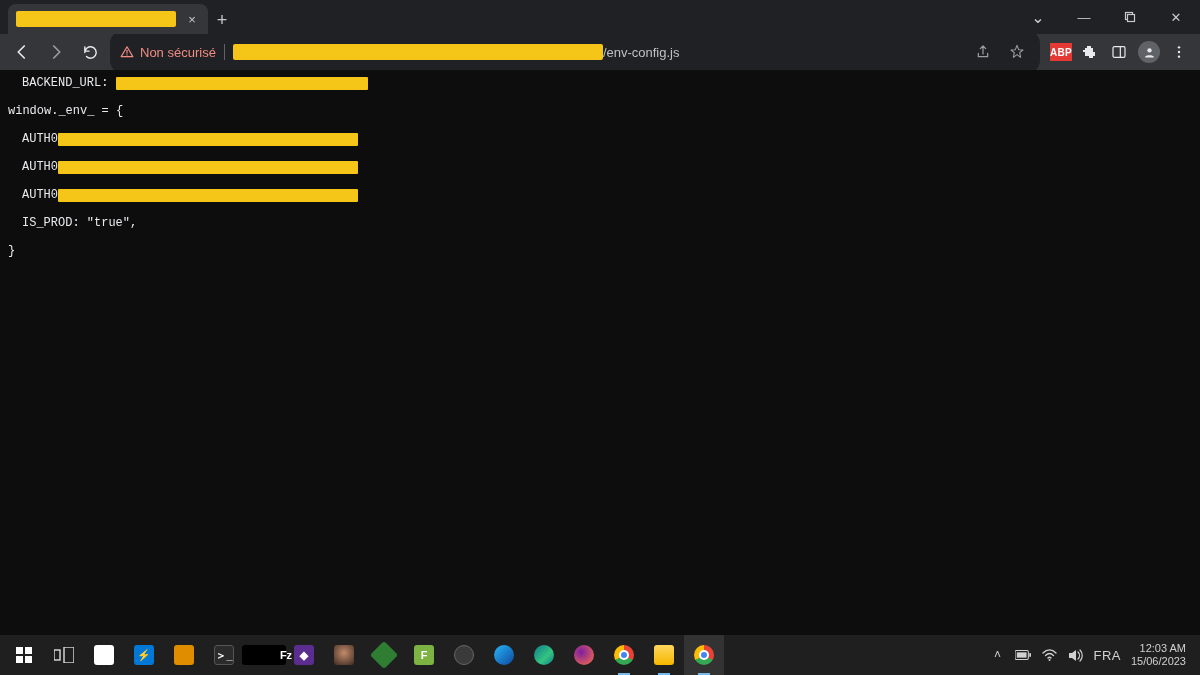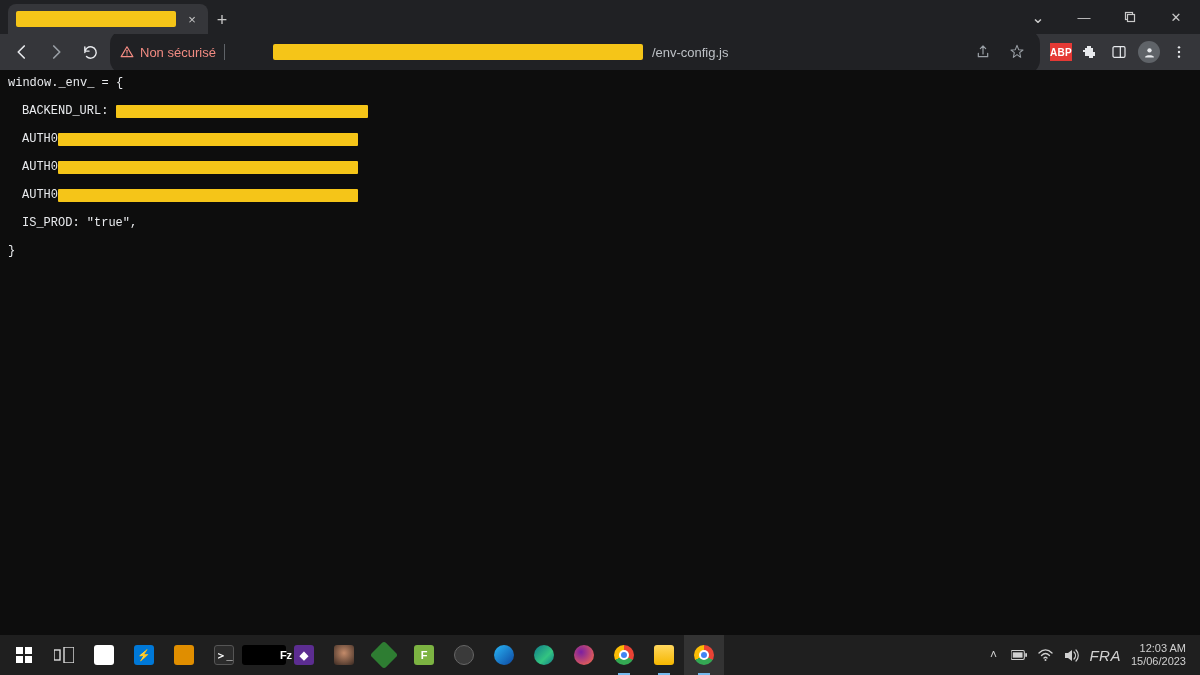--- a/index.html
+++ b/index.html
@@ -20,21 +20,21 @@
   .wc { width:44px; height:30px; display:flex; align-items:center; justify-content:center; color:#c9c9c9; font-size:13px; cursor:pointer; }
   .wc.chev { font-size:16px; }
 
   
   .toolbar { height:36px; background:#35363a; display:flex; align-items:center; padding:0 8px; gap:6px; }
   .tool-btn { width:28px; height:28px; display:flex; align-items:center; justify-content:center; color:#9aa0a6; cursor:pointer; }
   .tool-btn.enabled { color:#e8eaed; }
   .omnibox { flex:1; height:44px; background:#202124; border-radius:14px; display:flex; align-items:center; padding:0 10px; gap:8px; overflow:hidden; }
   .omnibox .warn { color:#f28b82; display:flex; align-items:center; gap:6px; font-size:13px; white-space:nowrap; }
   .omnibox .sep  { width:1px; height:16px; background:#5f6368; }
-  .omnibox .url  { display:flex; align-items:center; flex:1; gap:9px; min-width:0;margin-left:40px; }
+  .omnibox .url  { display:flex; align-items:center; flex:1; gap:0; min-width:0; }
   .omnibox .url .redact { width:370px; height:16px; background:#f5c518; border-radius:2px; flex:0 0 auto; }
   .omnibox .url .path   { color:#bdc1c6; font-size:13px; white-space:nowrap; }
   .toolbar .right { display:flex; align-items:center; gap:4px; margin-left:4px; }
   .ext-badge { width:22px; height:18px; background:#e53935; border-radius:0; color:#fff; font-size:10px; font-weight:700; display:flex; align-items:center; justify-content:center; letter-spacing:.3px; }
   .icon-btn { width:26px; height:26px; display:flex; align-items:center; justify-content:center; color:#e8eaed; cursor:pointer; }
   .profile-av { width:22px; height:22px; border-radius:50%; background:#5f6368; display:flex; align-items:center; justify-content:center; color:#fff; font-size:12px; }
 
   
   .page { flex:1; background:#0d0d0d; padding:6px 8px; }
   pre.code { font-family: Consolas, "Courier New", monospace; font-size:12px; line-height:14px; color:#e8eaed; white-space:pre; }
@@ -43,21 +43,21 @@
   .redact-inline { display:inline-block; background:#f5c518; height:13px; vertical-align:middle; border-radius:1px; }
 
   
   .taskbar { height:40px; background:#1f1f1f; display:flex; align-items:center; padding:0 4px; }
   .tb-item { width:40px; height:40px; display:flex; align-items:center; justify-content:center; cursor:pointer; position:relative; }
   .tb-item .ico { width:22px; height:22px; display:flex; align-items:center; justify-content:center; font-size:16px; }
   .tb-item.active { background:#333333; }
   .tb-item.open::after{ content:""; position:absolute; bottom:0; left:14px; right:14px; height:2px; background:#76b9ed; }
   .tb-spacer { flex:1; }
   .tray { display:flex; align-items:center; gap:10px; color:#d0d0d0; font-size:12px; padding-right:10px; }
-  .tray .lang { font-size:15px; letter-spacing:.5px;font-style:italic; }
+  .tray .lang { font-size:13px; letter-spacing:.5px; }
   .tray .clock { text-align:right; line-height:13px; font-size:11px; }
   .tray .tray-icon { width:16px; height:16px; display:flex; align-items:center; justify-content:center; font-size:12px; color:#d0d0d0; cursor:pointer;}
 
   
   svg { display:block; }
 
   
   .sq { width:20px; height:20px; border-radius:3px; display:flex; align-items:center; justify-content:center; font-size:11px; font-weight:700; color:#fff; }
   .sq.blue   { background:#0078d7; }
   .sq.orange { background:#e08e00; }
@@ -168,22 +168,22 @@
       <svg width="16" height="16" viewBox="0 0 24 24">
           <circle cx="12" cy="5" r="1.8" fill="#e8eaed"></circle>
           <circle cx="12" cy="12" r="1.8" fill="#e8eaed"></circle>
           <circle cx="12" cy="19" r="1.8" fill="#e8eaed"></circle>
         </svg>
     </div>
   </div>
 </div>
 
 <div class="page">
-  <pre class="code"><span class="line"><span>window._env_ = {</span></span>
-<span class="line"><span class="pad2"></span><span>BACKEND_URL:</span>&nbsp;<span class="redact-inline" style="width:252px"></span></span>
+  <pre class="code"><span class="line"><span class="pad2"></span><span>BACKEND_URL:</span>&nbsp;<span class="redact-inline" style="width:252px"></span></span>
+<span class="line"><span>window._env_ = {</span></span>
 <span class="line"><span class="pad2"></span><span>AUTH0</span><span class="redact-inline" style="width:300px"></span></span>
 <span class="line"><span class="pad2"></span><span>AUTH0</span><span class="redact-inline" style="width:300px"></span></span>
 <span class="line"><span class="pad2"></span><span>AUTH0</span><span class="redact-inline" style="width:300px"></span></span>
 <span class="line"><span class="pad2"></span><span>IS_PROD: "true",</span></span>
 <span class="line"><span>}</span></span></pre>
 </div>
 
 <div class="taskbar">
   <div class="tb-item">
     <svg width="16" height="16" viewBox="0 0 16 16">

